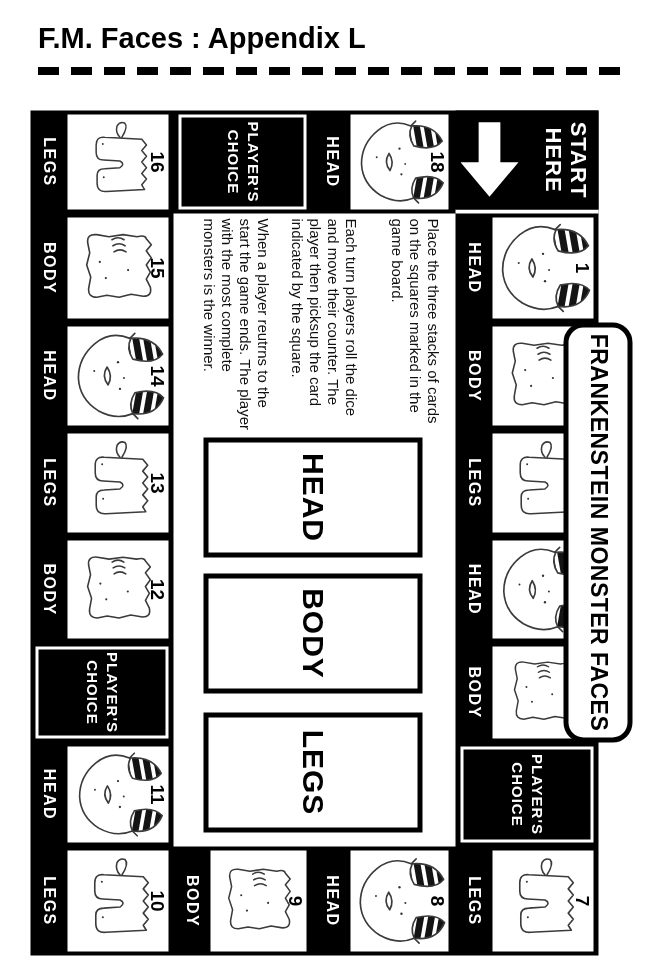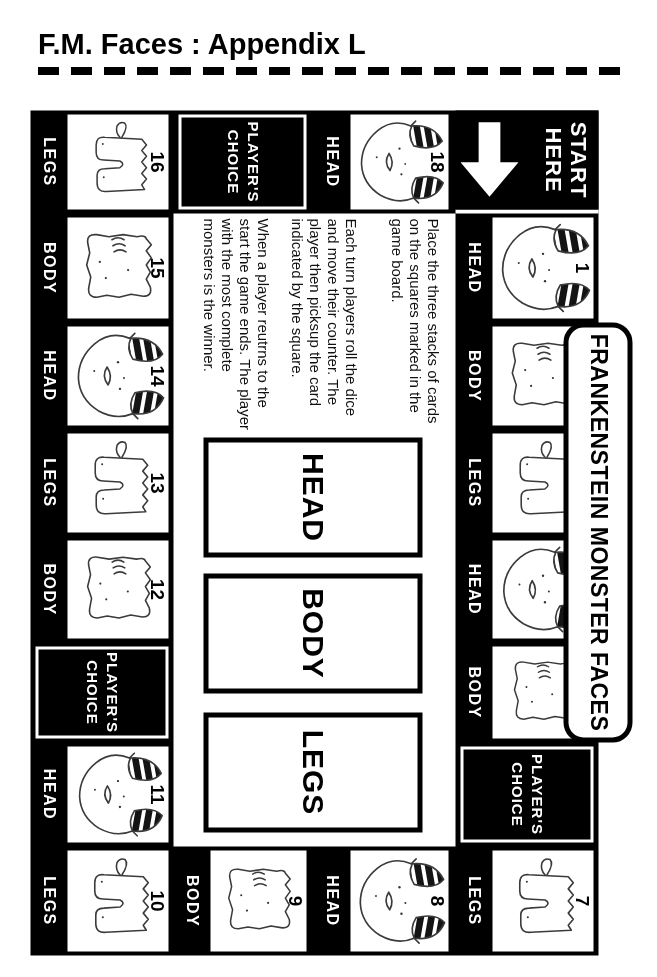--- a/index.html
+++ b/index.html
@@ -4,21 +4,21 @@
 <style>
   html,body{margin:0;padding:0;}
   body{
     width:657px;height:977px;position:relative;overflow:hidden;
     background:#ffffff;color:#000;
     font-family:"Liberation Sans", sans-serif;
   }
   
   .page-title{
     position:absolute;left:38px;top:22px;
-    font-size:29px;font-weight:bold;letter-spacing:0;margin-top:6px;
+    font-size:29px;font-weight:bold;letter-spacing:0;
   }
   .dashed-rule{
     position:absolute;left:38px;top:67px;width:588px;height:8px;
     background:repeating-linear-gradient(90deg,#000 0 21px,transparent 21px 33px);
   }
   
   .board-natural{
     position:absolute;left:-80.5px;top:217.5px;width:845px;height:630px;
     transform:rotate(90deg);transform-origin:center center;
   }

